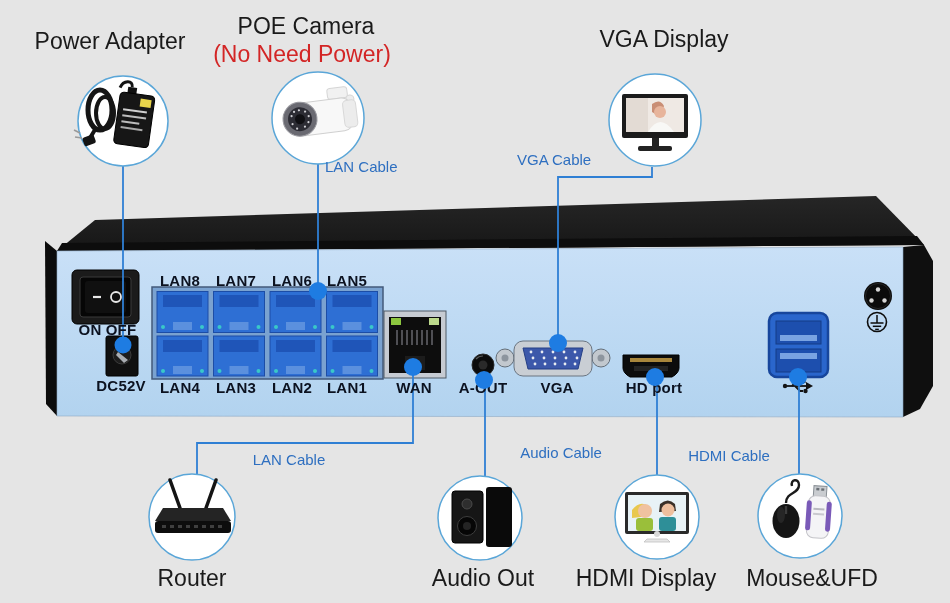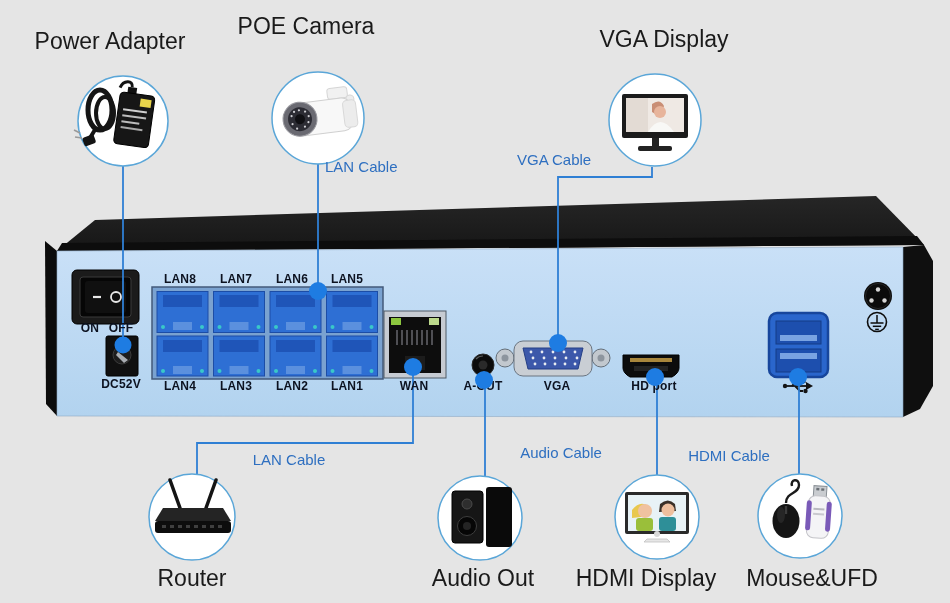--- a/index.html
+++ b/index.html
@@ -4,21 +4,21 @@
 <style>
   html,body { margin:0; padding:0; background:#ffffff; }
   .canvas { position:relative; width:950px; height:603px; background:#e5e5e5;
             overflow:hidden; font-family:"Liberation Sans", sans-serif; }
   .layer { position:absolute; left:0; top:0; }
   .txt { position:absolute; white-space:nowrap; }
   .lbl  { font-size:23px; color:#1a1a1a; transform:translateX(-50%); }
   .lbl.red { color:#d32525; }
   .cable { font-size:15px; color:#2e6fc0; }
   .cable.c { transform:translateX(-50%); }
-  .port { font-size:12px; font-weight:bold; color:#0c1220; transform:translateX(-50%); letter-spacing:.2px; }
+  .port { font-size:15px; font-weight:bold; color:#0c1220; transform:translateX(-50%); letter-spacing:.2px; }
 </style>
 </head>
 <body>
 
 <div class="canvas">
 
   <svg class="layer" width="950" height="603" viewBox="0 0 950 603">
     <defs>
       <linearGradient id="faceGrad" x1="0" y1="0" x2="0" y2="1">
         <stop offset="0" stop-color="#c9e0f7"></stop>
@@ -342,20 +342,21 @@
           </g>
         </g>
       </g>
     </g>
   </svg>
 
   <div class="layer" style="width:950px;height:603px;">
 
     <div class="txt lbl" style="left:110px; top:28px;">Power Adapter</div>
     <div class="txt lbl" style="left:306px; top:13px;">POE Camera</div>
+    <div class="txt lbl red" style="left:302px; top:41px;">(No Need Power)</div>
     <div class="txt lbl" style="left:664px; top:26px;">VGA Display</div>
     <div class="txt lbl" style="left:192px; top:565px;">Router</div>
     <div class="txt lbl" style="left:483px; top:565px;">Audio Out</div>
     <div class="txt lbl" style="left:646px; top:565px;">HDMI Display</div>
     <div class="txt lbl" style="left:812px; top:565px;">Mouse&amp;UFD</div>
 
     <div class="txt cable" style="left:325px; top:158px;">LAN Cable</div>
     <div class="txt cable" style="left:517px; top:151px;">VGA Cable</div>
     <div class="txt cable c" style="left:289px; top:451px;">LAN Cable</div>
     <div class="txt cable c" style="left:729px; top:447px;">HDMI Cable</div>

